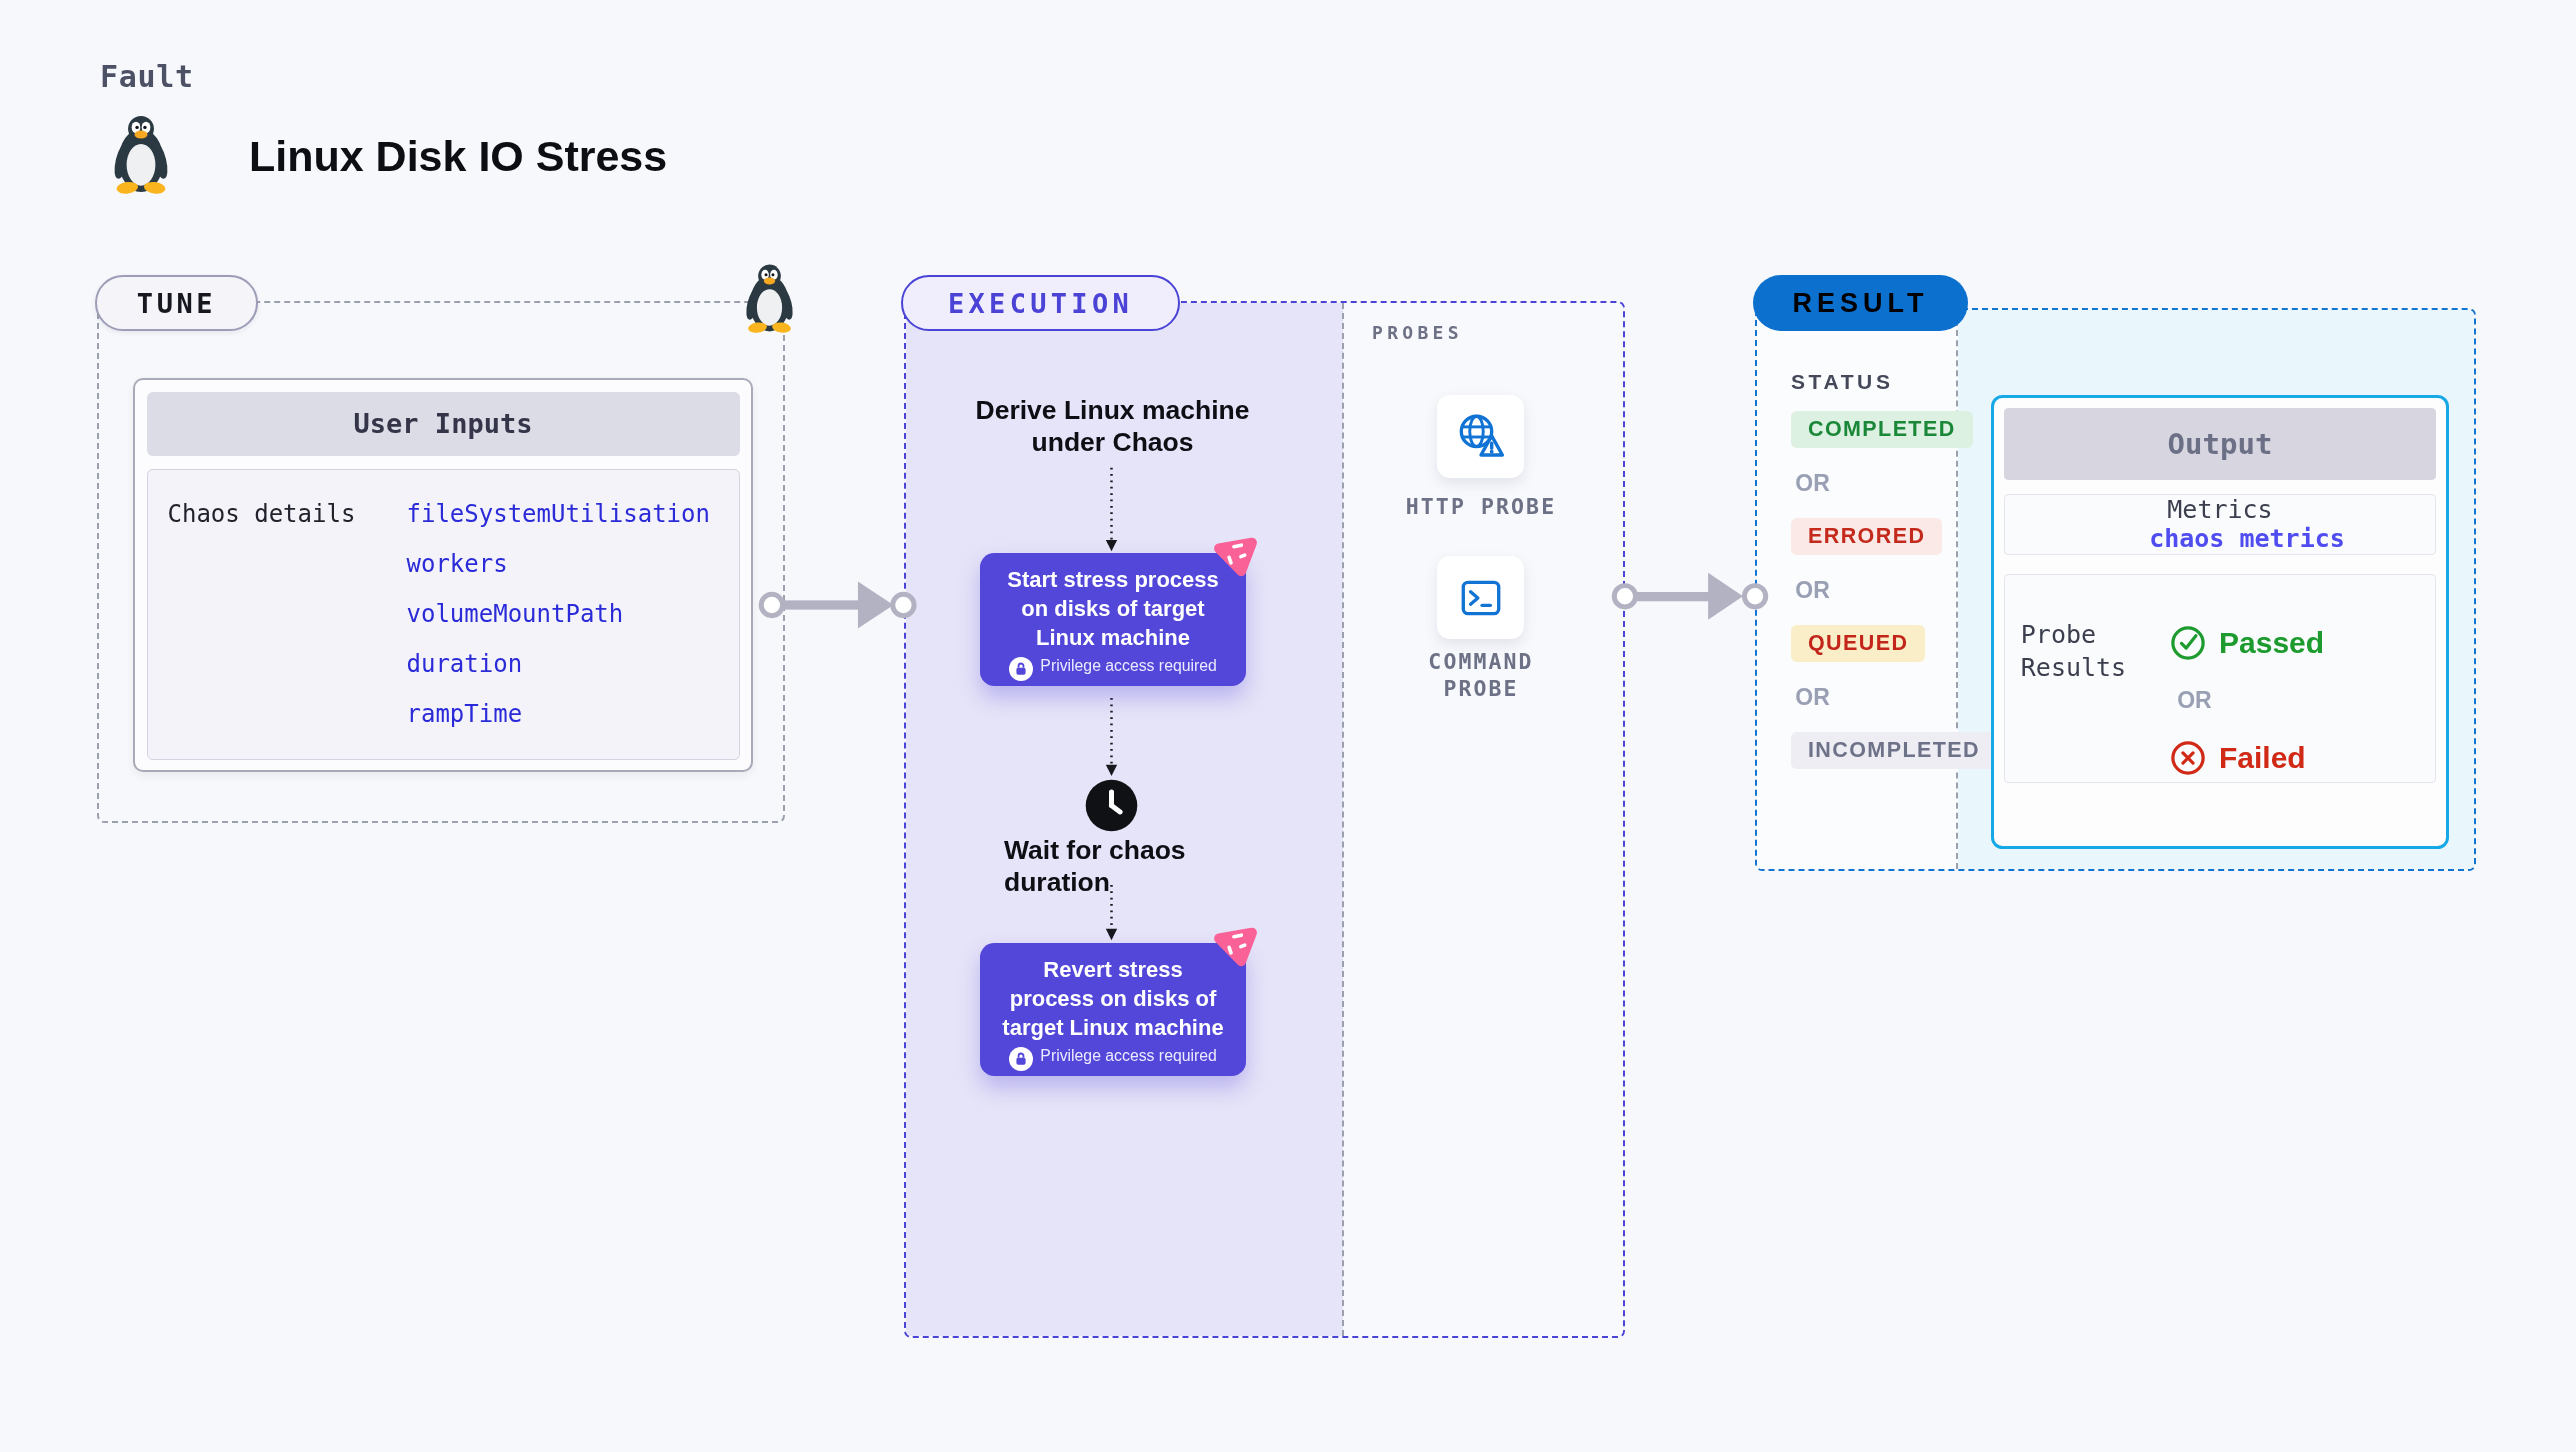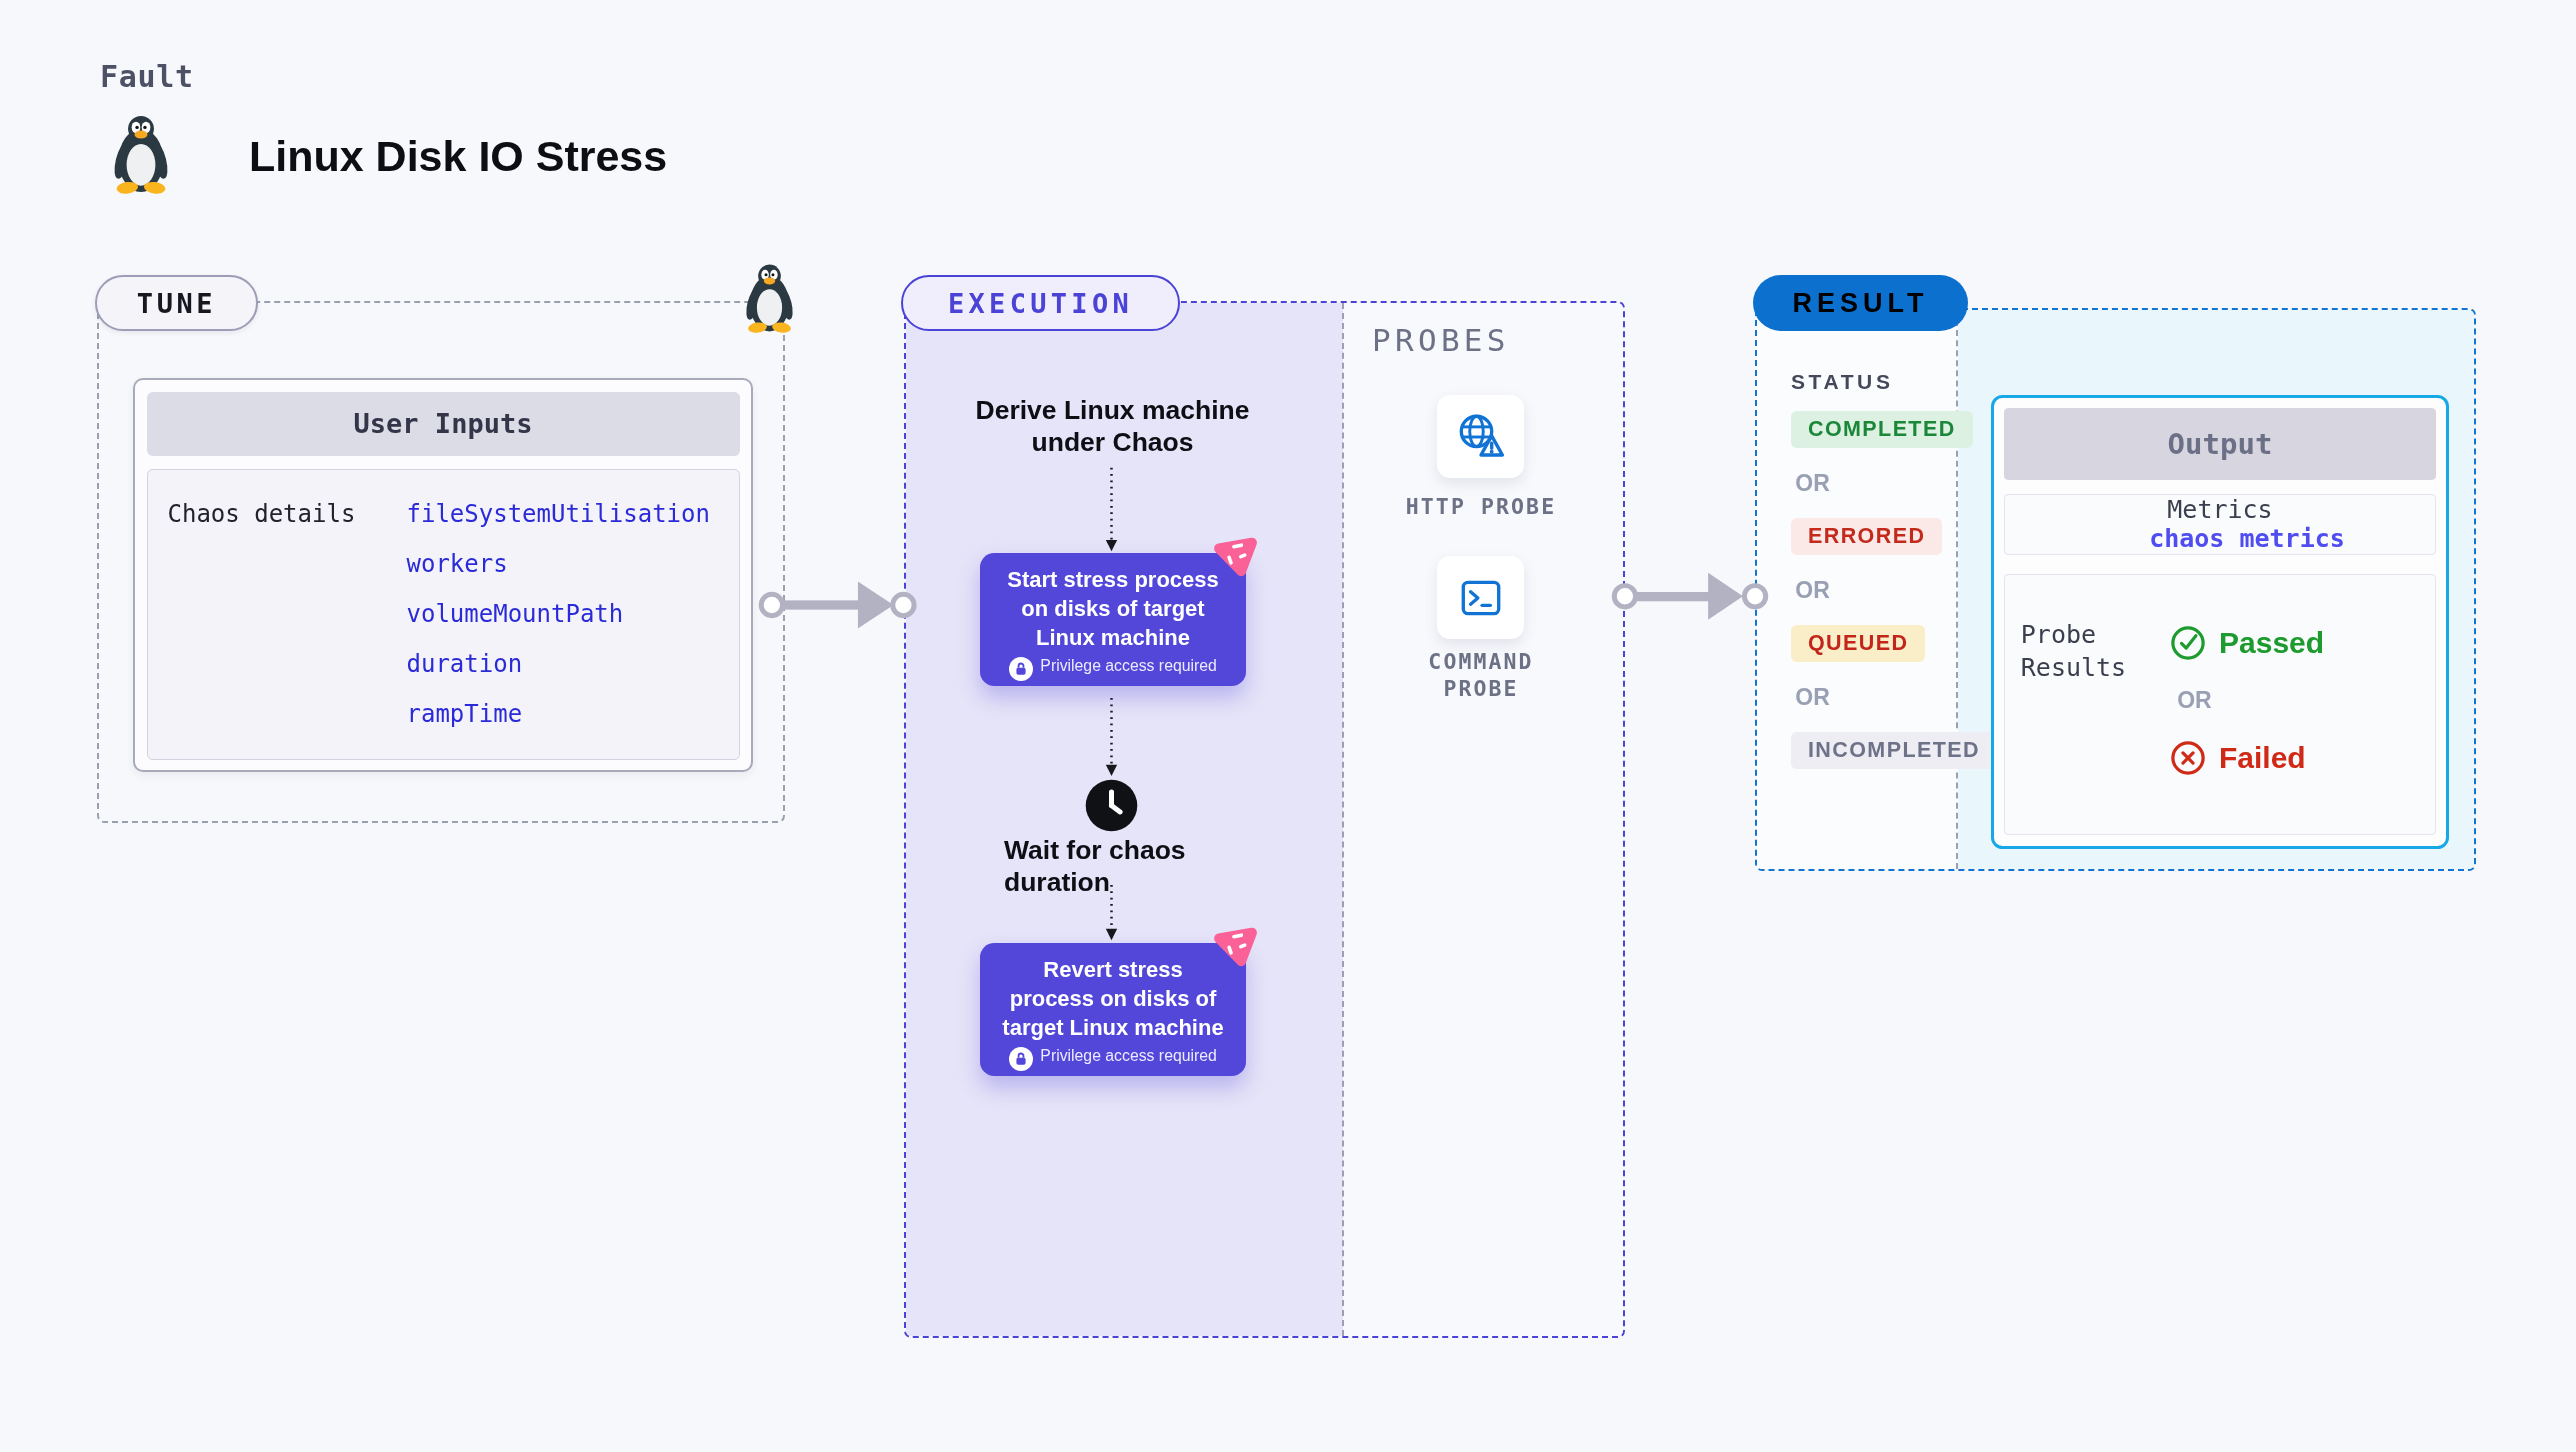--- a/index.html
+++ b/index.html
@@ -66,21 +66,21 @@
   .lock-wrap{ width:24px; height:24px; border-radius:50%; background:#ffffff; display:flex;
     align-items:center; justify-content:center; }
   .node-badge-text{ font-size:15.8px; color:#edebff; font-weight:500; }
   .chaos-mark{ position:absolute; top:-18.6px; right:-11.5px; width:47px; height:43px; transform:rotate(10deg); }
   .clock-wrap{ position:absolute; left:1085px; top:779px; width:53px; height:53px; z-index:2; }
   .wait-text{ position:absolute; left:1004px; top:834px; width:215px; text-align:left;
     font-size:26.5px; line-height:32px; font-weight:700; color:#0d0f15; z-index:2; }
 
   
   .probes-label{ position:absolute; left:1372px; top:322px; font-family:"DejaVu Sans Mono",monospace;
-    font-size:31px; font-weight:400; color:#6d7186; letter-spacing:4.3px; z-index:2; }
+    font-size:18px; font-weight:700; color:#6d7186; letter-spacing:4.3px; z-index:2; }
   .probe-card{ position:absolute; width:87px; height:83px; background:#ffffff; border-radius:13px;
     box-shadow:0 5.7px 13px rgba(70,80,120,.12); display:flex; align-items:center; justify-content:center; z-index:2; }
   .probe-card-http{ left:1437px; top:395px; }
   .probe-card-cmd{ left:1437px; top:556px; }
   .probe-label{ position:absolute; width:172px; left:1395px; text-align:center;
     font-family:"DejaVu Sans Mono",monospace; font-size:21.5px; font-weight:700; color:#6d7186;
     letter-spacing:2.1px; line-height:27px; z-index:2; }
   .probe-label-http{ top:493px; }
   .probe-label-cmd{ top:648px; }
 
@@ -99,21 +99,21 @@
 
   
   .output-card{ position:absolute; left:1991px; top:395px; width:458px; height:454px; background:#fdfdfe;
     border:3.6px solid #17a9e6; border-radius:11.5px; padding:10px; z-index:2; }
   .output-header{ height:72px; background:#d6d5e0; border-radius:4.3px; display:flex; align-items:center;
     justify-content:center; font-family:"DejaVu Sans Mono",monospace; font-size:29px; font-weight:600; color:#6b7086; }
   .output-row{ background:#fafbfd; border:1.4px solid #e3e4ed; border-radius:4.3px; position:relative; }
   .row-metrics{ margin-top:14.3px; height:61px; display:flex; align-items:center; padding:0 15.8px;flex-direction:column; }
   .metrics-label{ font-size:25px; color:#3b3e4d; }
   .metrics-value{ font-size:25px; font-weight:600; color:#504df0; margin-left:54px; }
-  .row-probe{ margin-top:18.6px; height:261px; }
+  .row-probe{ margin-top:18.6px; height:209px; }
   .probe-results-label{ position:absolute; left:15.8px; top:43px; width:129px;
     font-size:25px; line-height:33px; color:#3b3e4d; }
   .probe-results-col{ position:absolute; left:165px; top:50px; }
   .res-line{ display:flex; align-items:center; gap:13px; }
   .res-passed{ font-size:30px; font-weight:700; color:#1d9b2e; }
   .res-failed{ font-size:30px; font-weight:700; color:#d02a17; }
   .res-or{ font-size:23px; font-weight:600; color:#9aa0b4; margin:26px 0 26px 7.2px; }
 </style>
 </head>
 <body>

